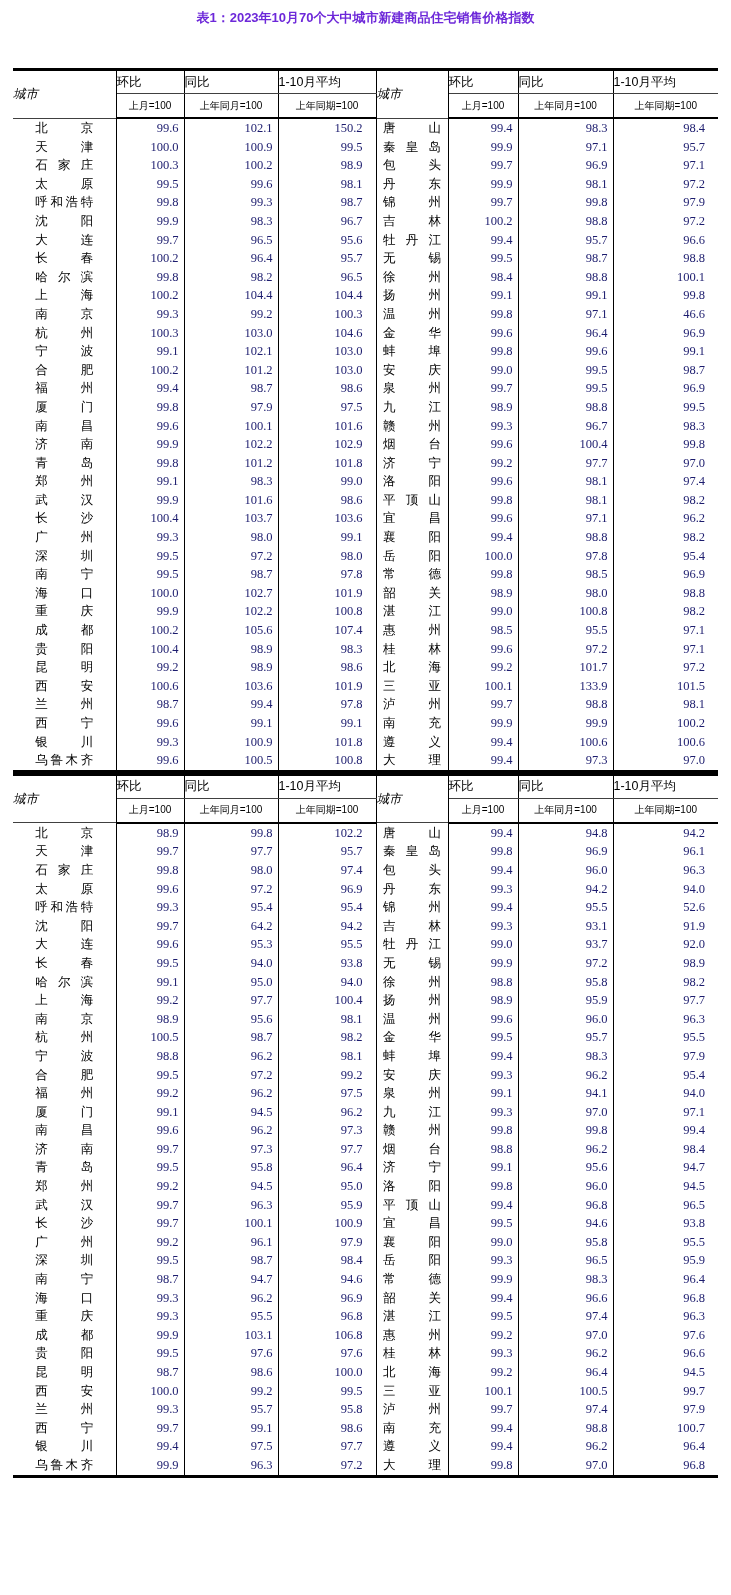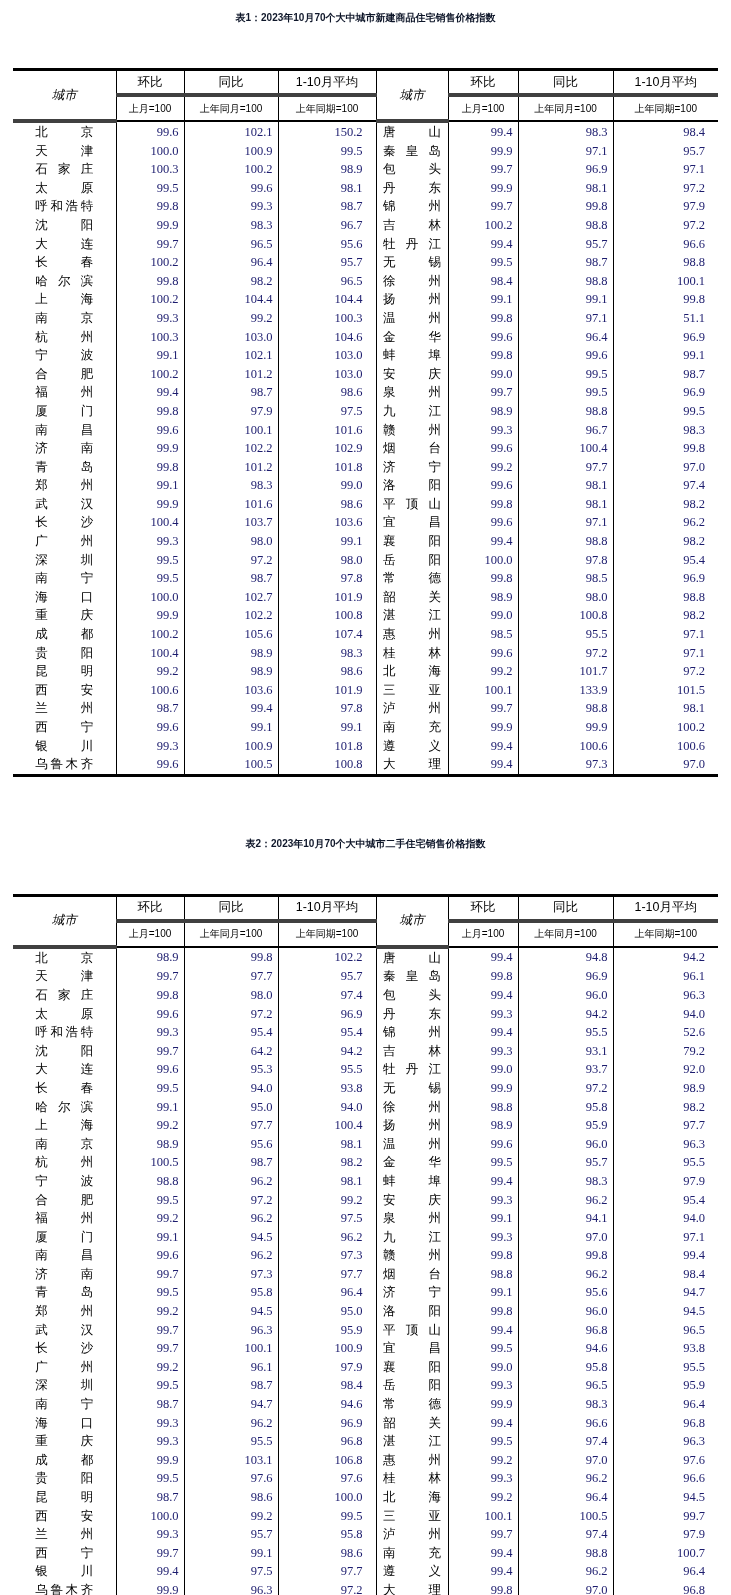--- a/index.html
+++ b/index.html
@@ -10,23 +10,23 @@
   body {
     width: 731px;
     font-family: "Liberation Sans", "DejaVu Sans", sans-serif;
     color: #000000;
   }
   .page {
     padding-top: 8px;
   }
   .tbl-title {
     text-align: center;
-    font-size: 10px;
+    font-size: 13px;
     font-weight: bold;
-    color: #0f172a;
+    color: #6d28d9;
     line-height: 20px;
     margin: 0 0 40px 0;
   }
   .tbl-title.second {
     margin-top: 57px;
   }
   table.price-table {
     width: 705px;
     margin: 0 13px;
     border-collapse: collapse;
@@ -43,22 +43,22 @@
     overflow: hidden;
     white-space: nowrap;
   }
   table.price-table tr > *:last-child {
     border-right: none;
   }
   
   thead tr.grp th {
     height: 22px;
     font-size: 12.5px;
-    text-align: center;
-    border-bottom: 4px solid #404040;
+    text-align: left;
+    border-bottom: 1px solid #404040;
   }
   thead tr.sub th {
     height: 23px;
     font-size: 10px;
     text-align: center;
     border-bottom: 2px solid #000000;
   }
   thead th.cityh {
     border-bottom: 2px solid #000000;
     font-style: italic;
@@ -227,21 +227,21 @@
           <td class="num pad-l">99.8</td>
         </tr>
         <tr>
           <td class="city"><span class="cn">南京</span></td>
           <td class="num pad-s">99.3</td>
           <td class="num pad-s">99.2</td>
           <td class="num pad-l">100.3</td>
           <td class="city"><span class="cn">温州</span></td>
           <td class="num pad-s">99.8</td>
           <td class="num pad-s">97.1</td>
-          <td class="num pad-l">51.1</td>
+          <td class="num pad-l">46.6</td>
         </tr>
         <tr>
           <td class="city"><span class="cn">杭州</span></td>
           <td class="num pad-s">100.3</td>
           <td class="num pad-s">103.0</td>
           <td class="num pad-l">104.6</td>
           <td class="city"><span class="cn">金华</span></td>
           <td class="num pad-s">99.6</td>
           <td class="num pad-s">96.4</td>
           <td class="num pad-l">96.9</td>
@@ -472,21 +472,20 @@
           <td class="num pad-s">100.5</td>
           <td class="num pad-l">100.8</td>
           <td class="city"><span class="cn">大理</span></td>
           <td class="num pad-s">99.4</td>
           <td class="num pad-s">97.3</td>
           <td class="num pad-l">97.0</td>
         </tr>
       </tbody>
   </table>
 
-  <h2 class="tbl-title second">表2：2023年10月70个大中城市二手住宅销售价格指数</h2>
 
   <table class="price-table">
     <colgroup>
       <col style="width:103px">
         <col style="width:68px">
         <col style="width:94px">
         <col style="width:98px">
       <col style="width:72px">
         <col style="width:70px">
         <col style="width:95px">
@@ -564,21 +563,21 @@
           <td class="num pad-l">52.6</td>
         </tr>
         <tr>
           <td class="city"><span class="cn">沈阳</span></td>
           <td class="num pad-s">99.7</td>
           <td class="num pad-s">64.2</td>
           <td class="num pad-l">94.2</td>
           <td class="city"><span class="cn">吉林</span></td>
           <td class="num pad-s">99.3</td>
           <td class="num pad-s">93.1</td>
-          <td class="num pad-l">79.2</td>
+          <td class="num pad-l">91.9</td>
         </tr>
         <tr>
           <td class="city"><span class="cn">大连</span></td>
           <td class="num pad-s">99.6</td>
           <td class="num pad-s">95.3</td>
           <td class="num pad-l">95.5</td>
           <td class="city"><span class="cn">牡丹江</span></td>
           <td class="num pad-s">99.0</td>
           <td class="num pad-s">93.7</td>
           <td class="num pad-l">92.0</td>

